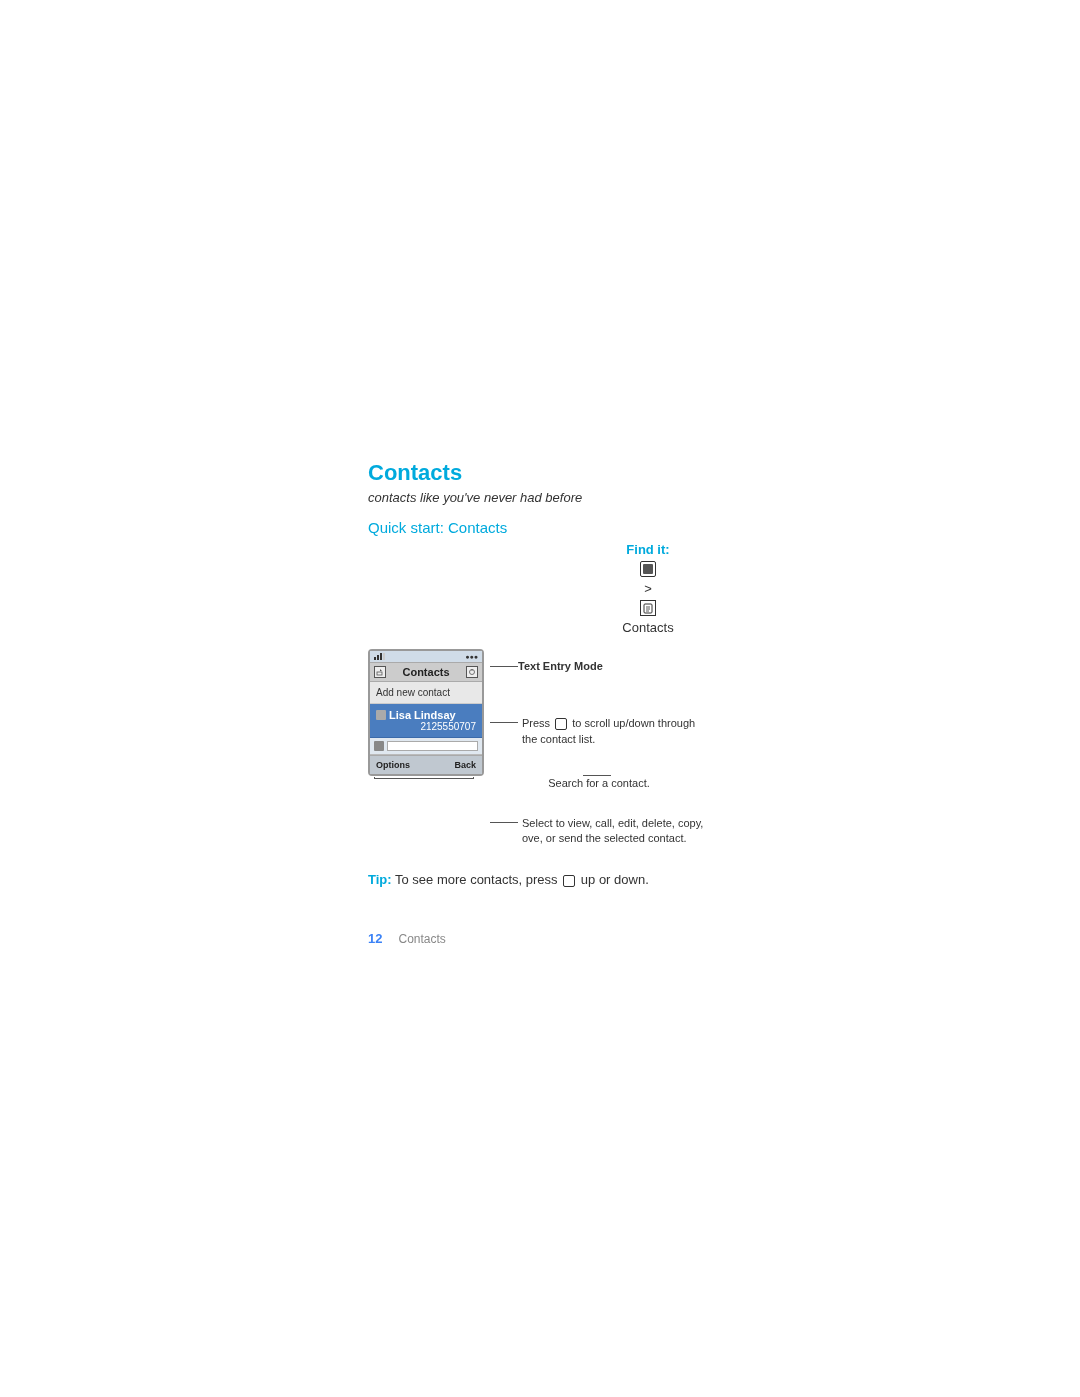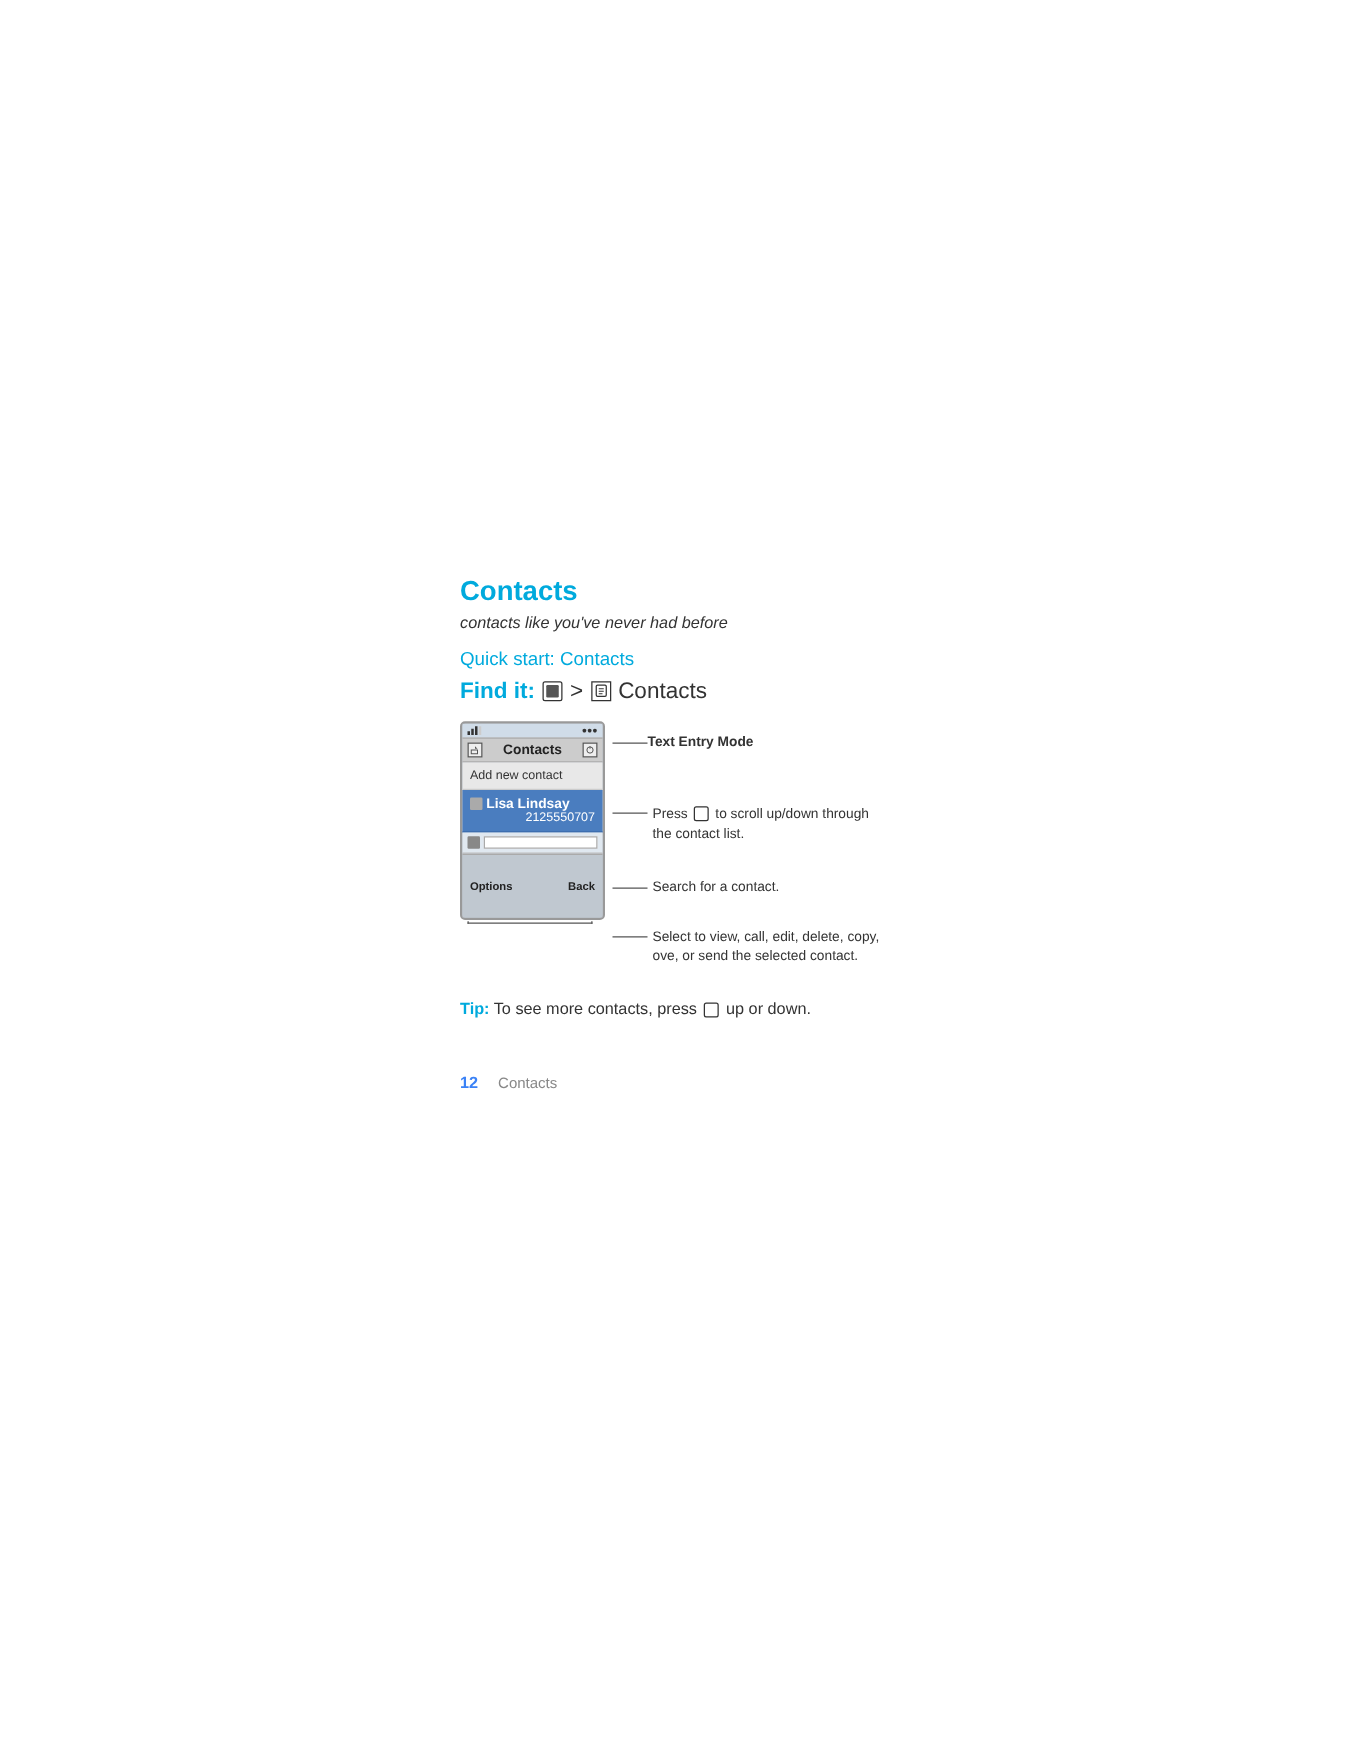--- a/index.html
+++ b/index.html
@@ -35,24 +35,25 @@
     .quick-start-label {
       font-size: 15px;
       color: #00AADD;
       margin-bottom: 6px;
     }
 
     .find-it-row {
       display: flex;
       align-items: center;
       gap: 4px;
-      font-size: 18px;
+      font-size: 13px;
       font-weight: bold;
       color: #00AADD;
       margin-bottom: 14px;
+      flex-direction: column;
     }
 
     .find-it-label {
       color: #00AADD;
       font-weight: bold;
     }
 
     .find-it-text {
       color: #333;
       font-weight: normal;
@@ -212,21 +213,21 @@
       flex: 1;
       height: 10px;
       background: #fff;
       border: 1px solid #aaa;
     }
 
     .phone-footer {
       background: #c0c8d0;
       display: flex;
       justify-content: space-between;
-      padding: 20px 6px;
+      padding: 4px 6px;
       border-top: 1px solid #aaa;
     }
 
     .footer-btn {
       font-size: 9px;
       font-weight: bold;
       color: #222;
     }
 
     .tip-section {
@@ -393,21 +394,21 @@
 
       <div style="display:flex;align-items:flex-start;margin-bottom:28px;margin-top:16px;">
         <div style="width:28px;height:1px;background:#555;margin-top:6px;flex-shrink:0;"></div>
         <div class="ann-text" style="margin-left:4px;">
           <span>Press</span>
           <span class="nav-btn-sq"></span>
           <span>to scroll up/down through the contact list.</span>
         </div>
       </div>
 
-      <div style="display:flex;align-items:center;margin-bottom:8px;">
+      <div style="display:flex;align-items:center;margin-bottom:8px;flex-direction:column;">
         <div style="width:28px;height:1px;background:#555;"></div>
         <div class="ann-text" style="margin-left:4px;">Search for a contact.</div>
       </div>
 
       <div style="display:flex;align-items:flex-start;margin-top:16px;">
         <div style="width:28px;height:1px;background:#555;margin-top:6px;flex-shrink:0;"></div>
         <div class="ann-text" style="margin-left:4px;">Select to view, call, edit, delete, copy, ove, or send the selected contact.</div>
       </div>
     </div>
   </div>

